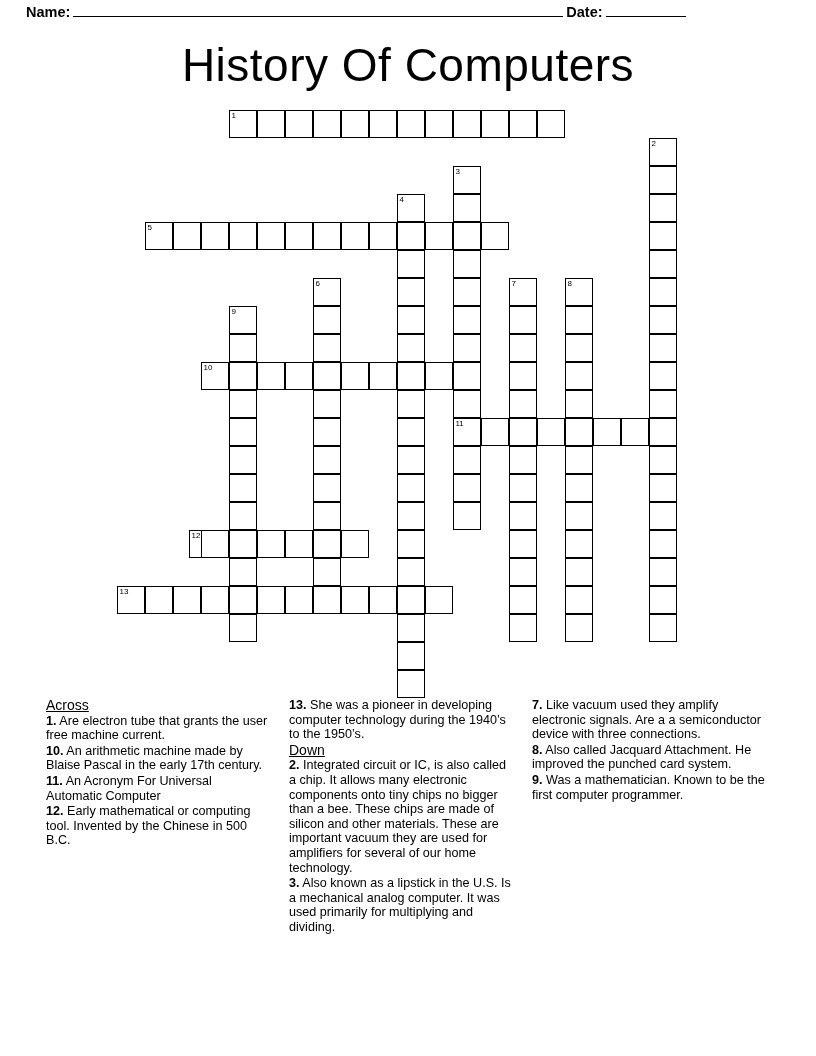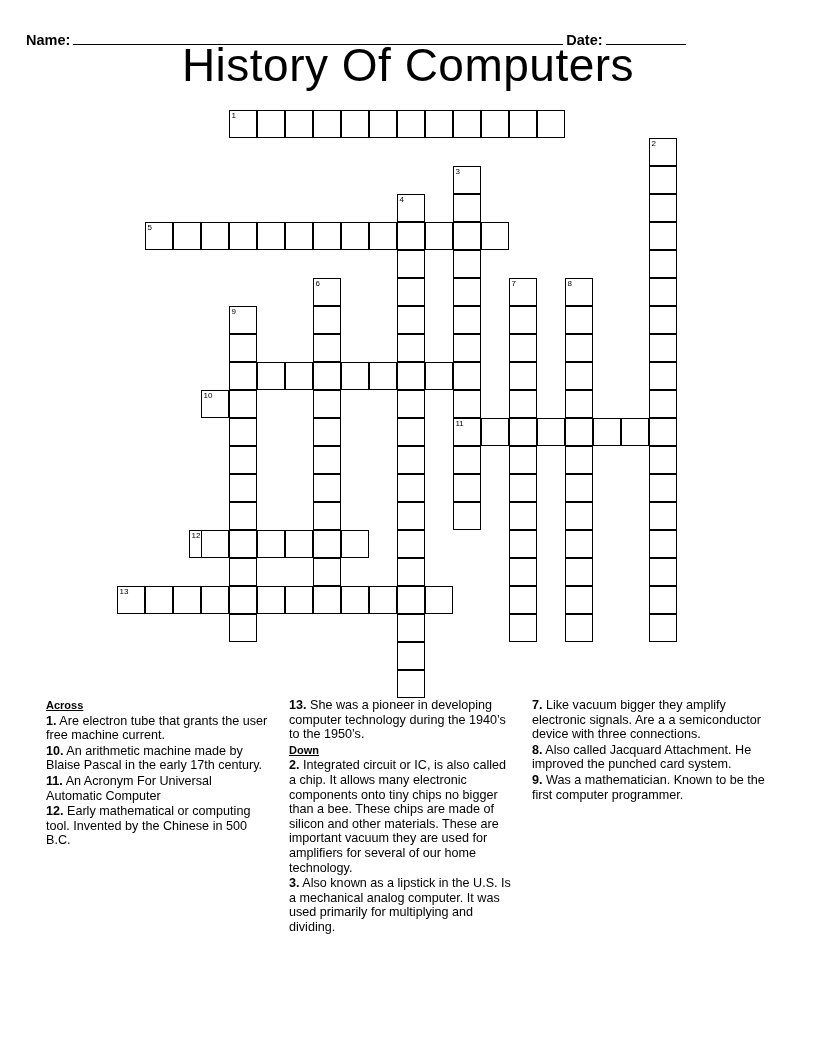--- a/index.html
+++ b/index.html
@@ -27,21 +27,20 @@
     left: 26px;
     width: 764px;
     font-size: 14.5px;
     display: flex;
     align-items: baseline;
     white-space: nowrap;
   }
   .header-line .lbl {
     font-weight: bold;
     font-size: 14.5px;
-    margin-top: 28px;
   }
   .rule {
     display: inline-block;
     border-bottom: 1px solid #000;
     height: 0;
     margin: 0 3px 3px 3px;
   }
   .rule-name { width: 490px; }
   .rule-date { width: 80px; }
 
@@ -96,23 +95,23 @@
     top: 0;
     width: 222px;
     font-size: 12.6px;
     line-height: 14.6px;
   }
   .col1 { left: 0; }
   .col2 { left: 243px; }
   .col3 { left: 486px; width: 240px; }
 
   .sect-head {
-    font-weight: bold;
+    font-weight: normal;
     text-decoration: underline;
-    font-size: 11px;
+    font-size: 14px;
     margin-bottom: 1px;
     display: block;
   }
   .clue {
     margin: 0 0 1px 0;
     text-align: left;
   }
   .clue b { font-weight: bold; }
 </style>
 </head>
@@ -196,21 +195,21 @@
       <div class="cell" style="left: 509px; top: 196px;"></div>
       <div class="cell" style="left: 565px; top: 196px;"></div>
       <div class="cell" style="left: 649px; top: 196px;"></div>
       <div class="cell" style="left: 229px; top: 224px;"></div>
       <div class="cell" style="left: 313px; top: 224px;"></div>
       <div class="cell" style="left: 397px; top: 224px;"></div>
       <div class="cell" style="left: 453px; top: 224px;"></div>
       <div class="cell" style="left: 509px; top: 224px;"></div>
       <div class="cell" style="left: 565px; top: 224px;"></div>
       <div class="cell" style="left: 649px; top: 224px;"></div>
-      <div class="cell" style="left: 201px; top: 252px; margin-top: 28px;">
+      <div class="cell" style="left: 201px; top: 252px;">
         <span class="num">10</span>
       </div>
       <div class="cell" style="left: 229px; top: 252px;"></div>
       <div class="cell" style="left: 257px; top: 252px;"></div>
       <div class="cell" style="left: 285px; top: 252px;"></div>
       <div class="cell" style="left: 313px; top: 252px;"></div>
       <div class="cell" style="left: 341px; top: 252px;"></div>
       <div class="cell" style="left: 369px; top: 252px;"></div>
       <div class="cell" style="left: 397px; top: 252px;"></div>
       <div class="cell" style="left: 425px; top: 252px;"></div>
@@ -315,19 +314,19 @@
     </div>
 
     <div class="col col2">
       <p class="clue"><b>13.</b> <span>She was a pioneer in developing computer technology during the 1940’s to the 1950’s.</span></p>
       <span class="sect-head">Down</span>
       <p class="clue"><b>2.</b> <span>Integrated circuit or IC, is also called a chip. It allows many electronic components onto tiny chips no bigger than a bee. These chips are made of silicon and other materials. These are important vacuum they are used for amplifiers for several of our home technology.</span></p>
       <p class="clue"><b>3.</b> <span>Also known as a lipstick in the U.S. Is a mechanical analog computer. It was used primarily for multiplying and dividing.</span></p>
     </div>
 
     <div class="col col3">
-      <p class="clue"><b>7.</b> <span>Like vacuum bigger they amplify electronic signals. Are a a semiconductor device with three connections.</span></p>
+      <p class="clue"><b>7.</b> <span>Like vacuum used they amplify electronic signals. Are a a semiconductor device with three connections.</span></p>
       <p class="clue"><b>8.</b> <span>Also called Jacquard Attachment. He improved the punched card system.</span></p>
       <p class="clue"><b>9.</b> <span>Was a mathematician. Known to be the first computer programmer.</span></p>
     </div>
 
   </div>
 </div>
 
 </body></html>

